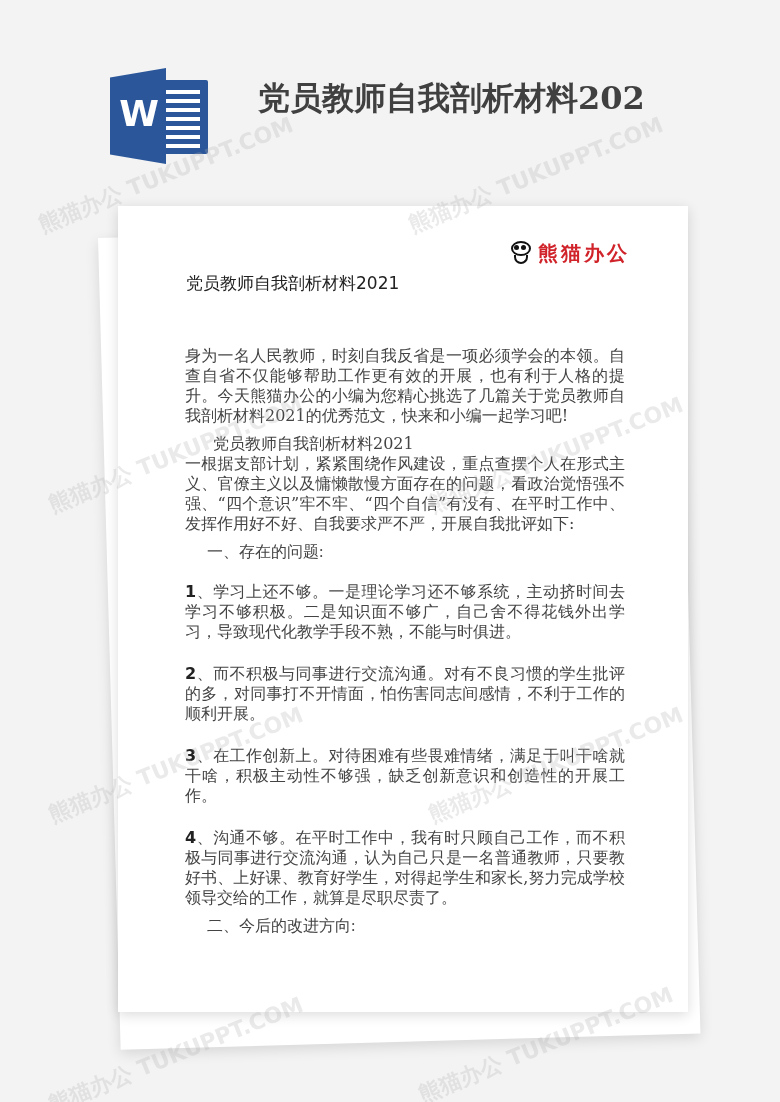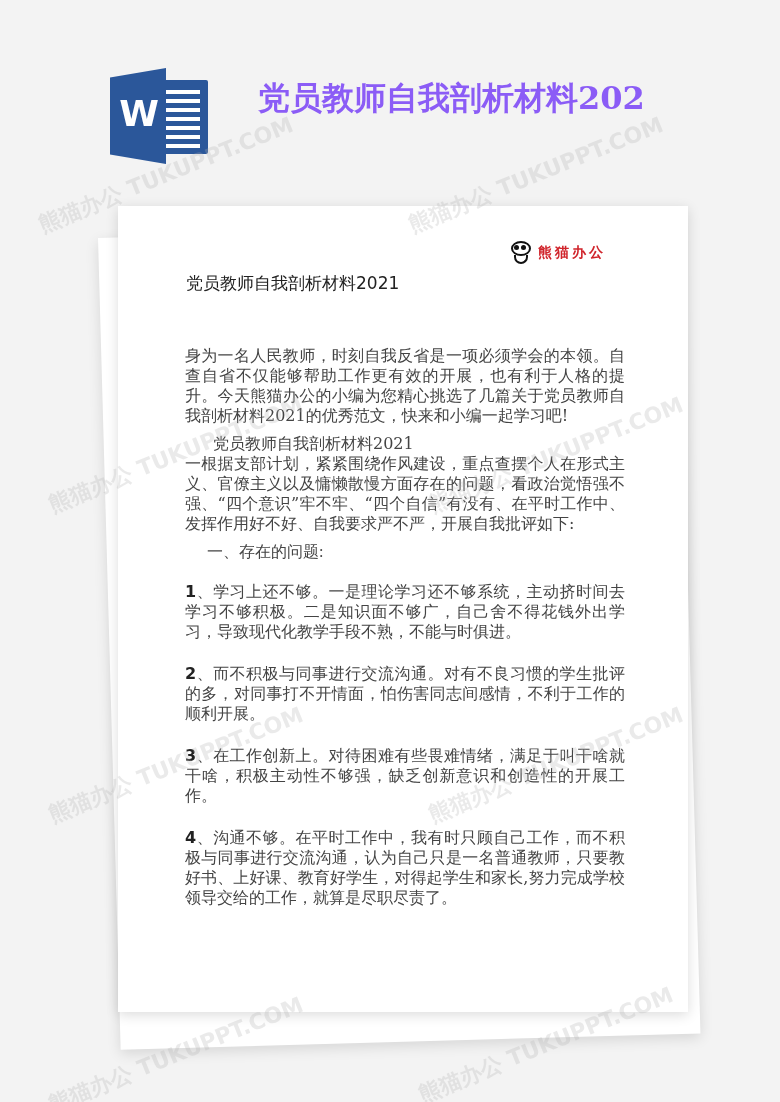--- a/index.html
+++ b/index.html
@@ -31,21 +31,21 @@
     background: #2b579a;
     clip-path: polygon(0 10%, 100% 0, 100% 100%, 0 90%);
   }
   .word-icon .w-letter {
     position: absolute; left: 10px; top: 26px; width: 42px; text-align: center;
     color: #fff; font-family: "DejaVu Sans", sans-serif; font-weight: bold; font-size: 36px;
     line-height: 40px;
   }
   .header-title {
     position: absolute; left: 258px; top: 70px; width: 470px;
-    color: #8b5cf6; font-weight: bold; font-size: 32px; line-height: 56px;
+    color: #404040; font-weight: bold; font-size: 32px; line-height: 56px;
     font-family: "DejaVu Serif", "Liberation Serif", serif;
     letter-spacing: 0;
   }
   .header-title div { white-space: nowrap; }
 
   .page-back {
     position: absolute; left: 98px; top: 238px; width: 580px; height: 812px;
     background: #fff;
     box-shadow: 0 4px 14px rgba(0,0,0,0.12);
     transform: rotate(-1.6deg);
@@ -67,21 +67,21 @@
     position: absolute; left: 1px; top: 0; width: 20px; height: 15px;
     border: 2px solid #111; border-radius: 50%; background: #fff;
   }
   .panda .eye { position: absolute; top: 4px; width: 5px; height: 5px; border-radius: 50%; background: #111; }
   .panda .eye.l { left: 4px; } .panda .eye.r { left: 11px; }
   .panda .body {
     position: absolute; left: 4px; top: 14px; width: 14px; height: 9px;
     border: 2px solid #111; border-radius: 0 0 7px 7px; border-top: none;
   }
   .logo-text {
-    color: #d0232a; font-weight: bold; font-size: 14px; letter-spacing: 3px;
+    color: #d0232a; font-weight: bold; font-size: 20px; letter-spacing: 3px;
     font-family: "DejaVu Sans", sans-serif;
   }
   .doc-title {
     position: absolute; left: 68px; top: 64px;
     font-family: "DejaVu Sans", "Liberation Sans", sans-serif;
     font-size: 17px; line-height: 27px; color: #222;
   }
   .doc-body {
     position: absolute; left: 67px; top: 140px; width: 440px;
     font-size: 16px; line-height: 20px; color: #444;
@@ -150,20 +150,21 @@
     <p class="subhead">一、存在的问题:</p>
     <div class="gap-m"></div>
     <p><span class="num">1</span><span>、学习上还不够。一是理论学习还不够系统，主动挤时间去学习不够积极。二是知识面不够广，自己舍不得花钱外出学习，导致现代化教学手段不熟，不能与时俱进。</span></p>
     <div class="gap-l"></div>
     <p><span class="num">2</span><span>、而不积极与同事进行交流沟通。对有不良习惯的学生批评的多，对同事打不开情面，怕伤害同志间感情，不利于工作的顺利开展。</span></p>
     <div class="gap-l"></div>
     <p><span class="num">3</span><span>、在工作创新上。对待困难有些畏难情绪，满足于叫干啥就干啥，积极主动性不够强，缺乏创新意识和创造性的开展工作。</span></p>
     <div class="gap-l"></div>
     <p><span class="num">4</span><span>、沟通不够。在平时工作中，我有时只顾自己工作，而不积极与同事进行交流沟通，认为自己只是一名普通教师，只要教好书、上好课、教育好学生，对得起学生和家长,努力完成学校领导交给的工作，就算是尽职尽责了。</span></p>
     <div class="gap-s"></div>
+    <p class="subhead">二、今后的改进方向:</p>
     <div class="gap-m"></div>
   </div>
 </div>
 
 <div class="watermark" style="left:30px; top:160px;">熊猫办公 TUKUPPT.COM</div>
 <div class="watermark" style="left:400px; top:160px;">熊猫办公 TUKUPPT.COM</div>
 <div class="watermark" style="left:40px; top:440px;">熊猫办公 TUKUPPT.COM</div>
 <div class="watermark" style="left:420px; top:440px;">熊猫办公 TUKUPPT.COM</div>
 <div class="watermark" style="left:40px; top:750px;">熊猫办公 TUKUPPT.COM</div>
 <div class="watermark" style="left:420px; top:750px;">熊猫办公 TUKUPPT.COM</div>

